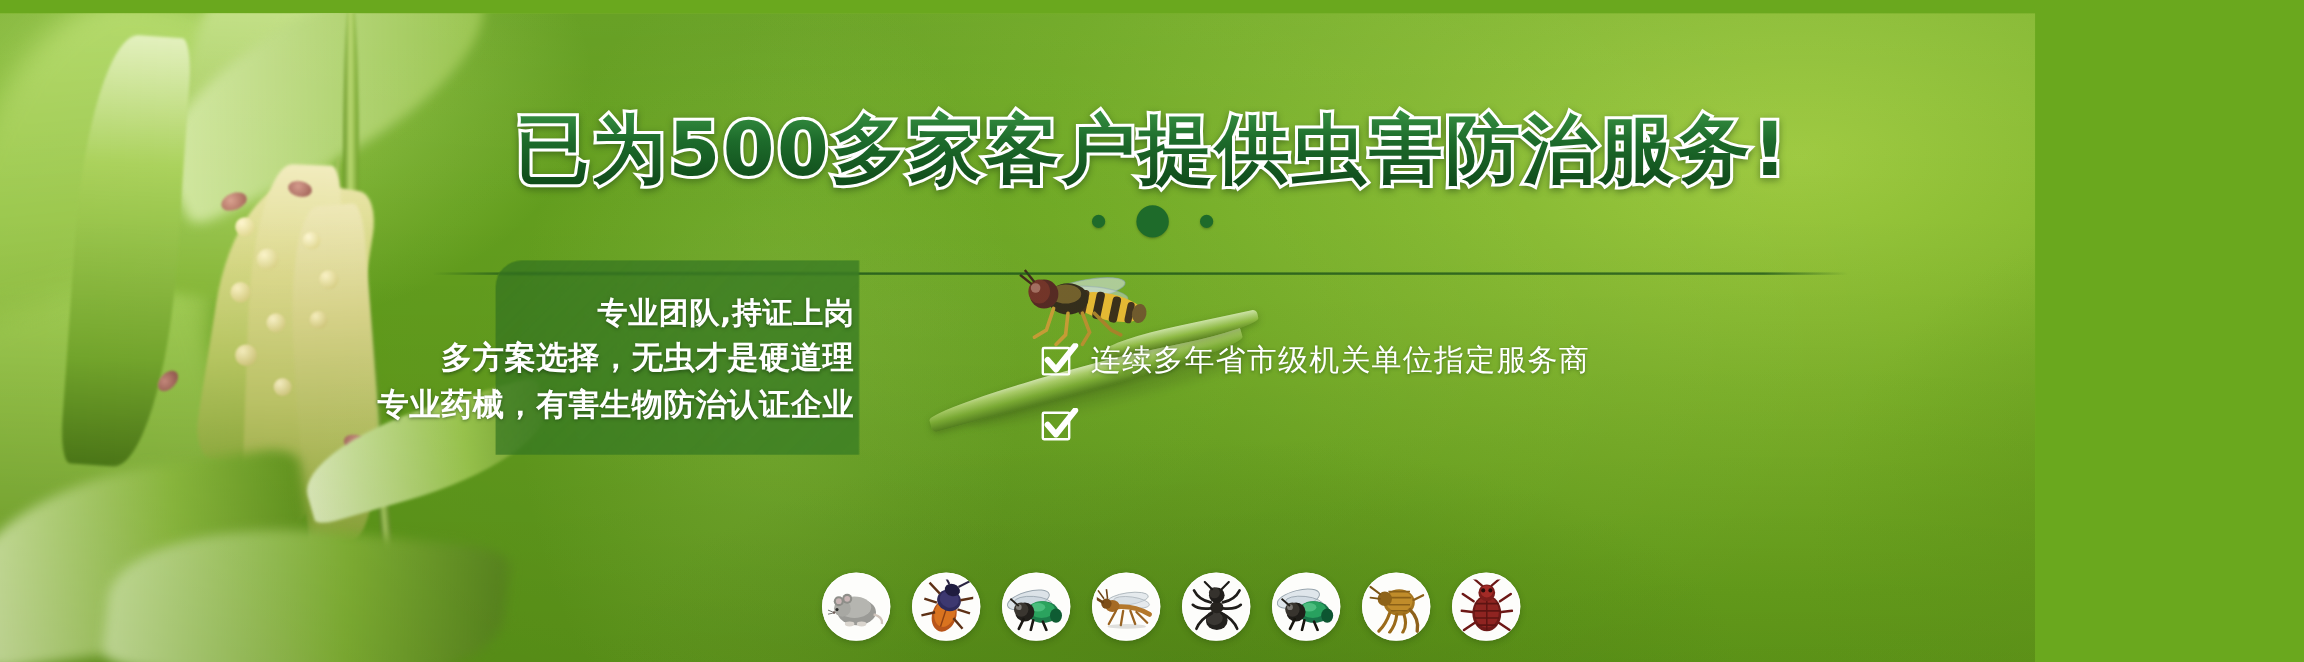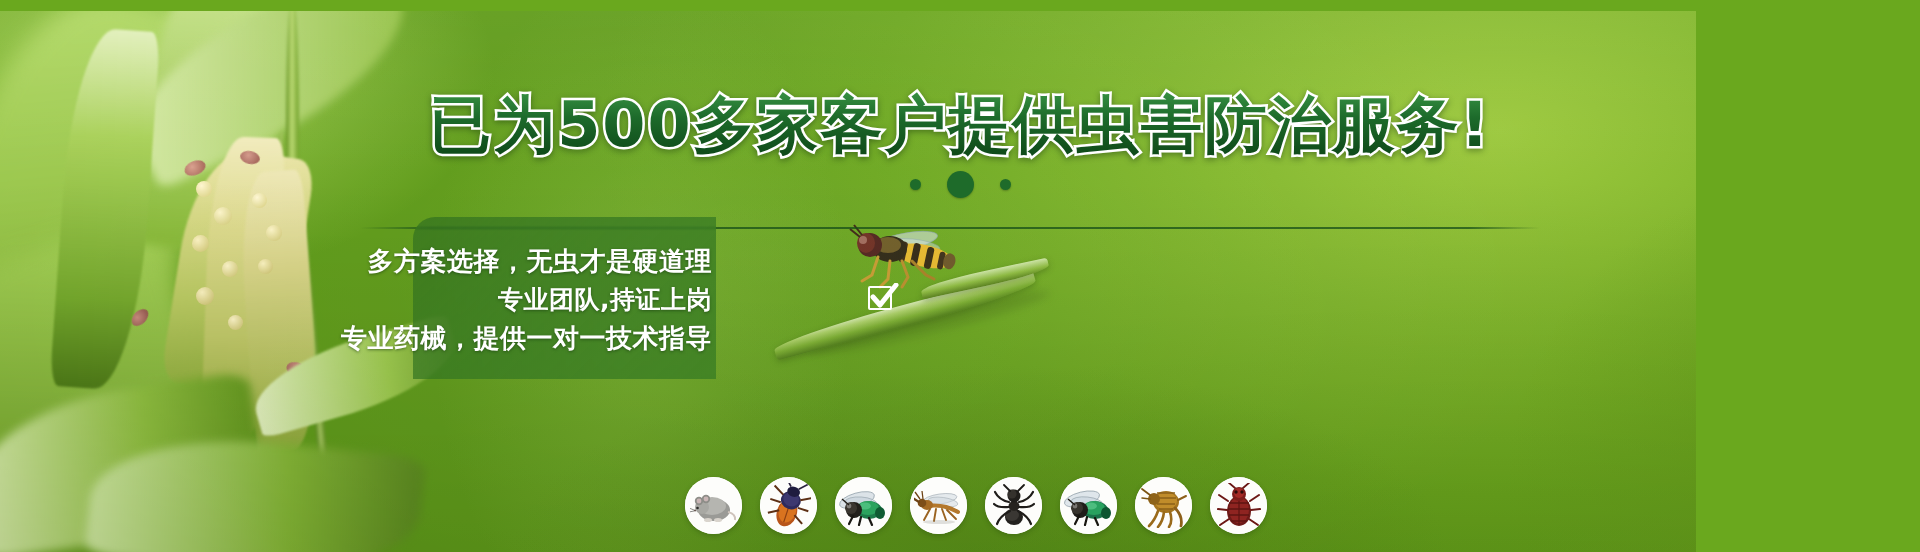--- a/index.html
+++ b/index.html
@@ -286,26 +286,35 @@
   <div class="dots">
     <span class="dot s"></span>
     <span class="dot m"></span>
     <span class="dot s"></span>
   </div>
 
   <div class="hairline"></div>
 
   <div class="panel"></div>
   <div class="panel-lines">
+    <div class="slogan s1">专业团队,持证上岗</div>
     <div class="slogan s2">多方案选择，无虫才是硬道理</div>
-    <div class="slogan s1">专业团队,持证上岗</div>
-    <div class="slogan s3">专业药械，提供一对一技术指导</div>
+    <div class="slogan s3">专业药械，有害生物防治认证企业</div>
   </div>
 
   <div class="features">
+    <div class="feature">
+      <span class="cb">
+        <span class="box"></span>
+        <svg width="30" height="28" viewBox="0 0 30 28">
+          <path d="M4 14 L11 22 L27 2" stroke="#ffffff" stroke-width="5" fill="none" stroke-linecap="round" stroke-linejoin="round"></path>
+        </svg>
+      </span>
+      <span class="label">连续多年省市级机关单位指定服务商</span>
+    </div>
     <div class="feature">
       <span class="cb">
         <span class="box"></span>
         <svg width="30" height="28" viewBox="0 0 30 28">
           <path d="M4 14 L11 22 L27 2" stroke="#ffffff" stroke-width="5" fill="none" stroke-linecap="round" stroke-linejoin="round"></path>
         </svg>
       </span>
     </div>
   </div>
 

